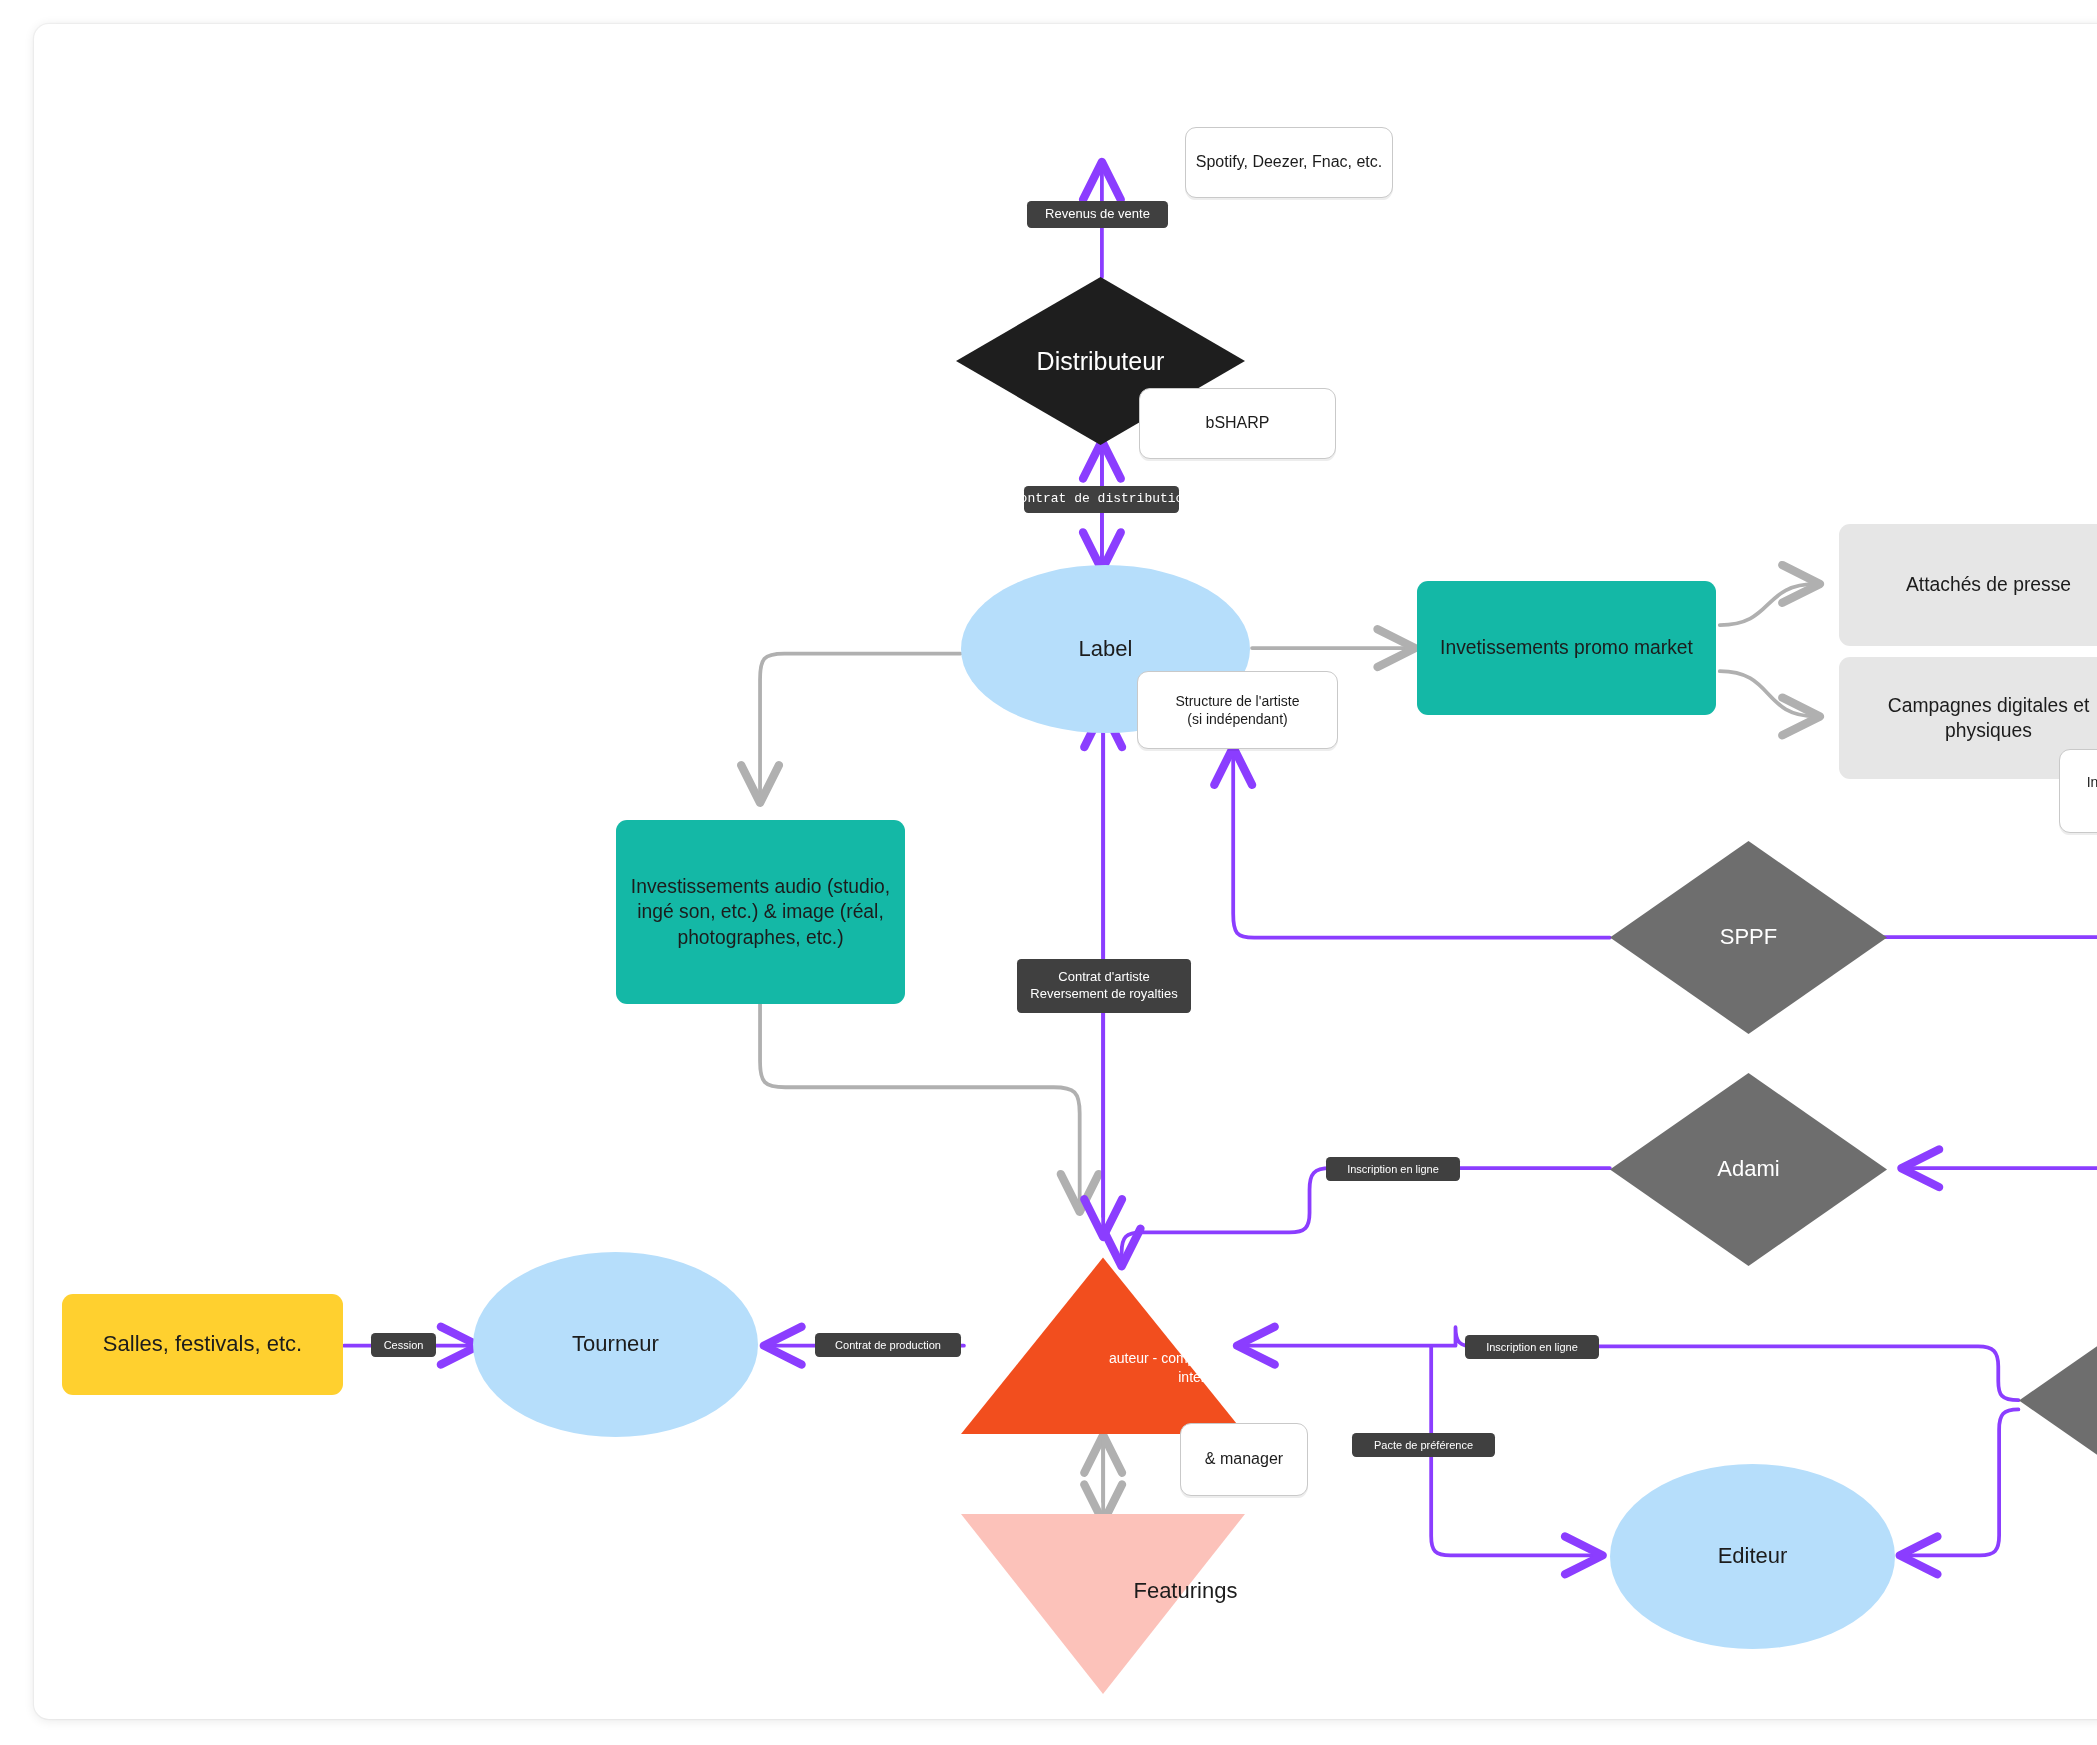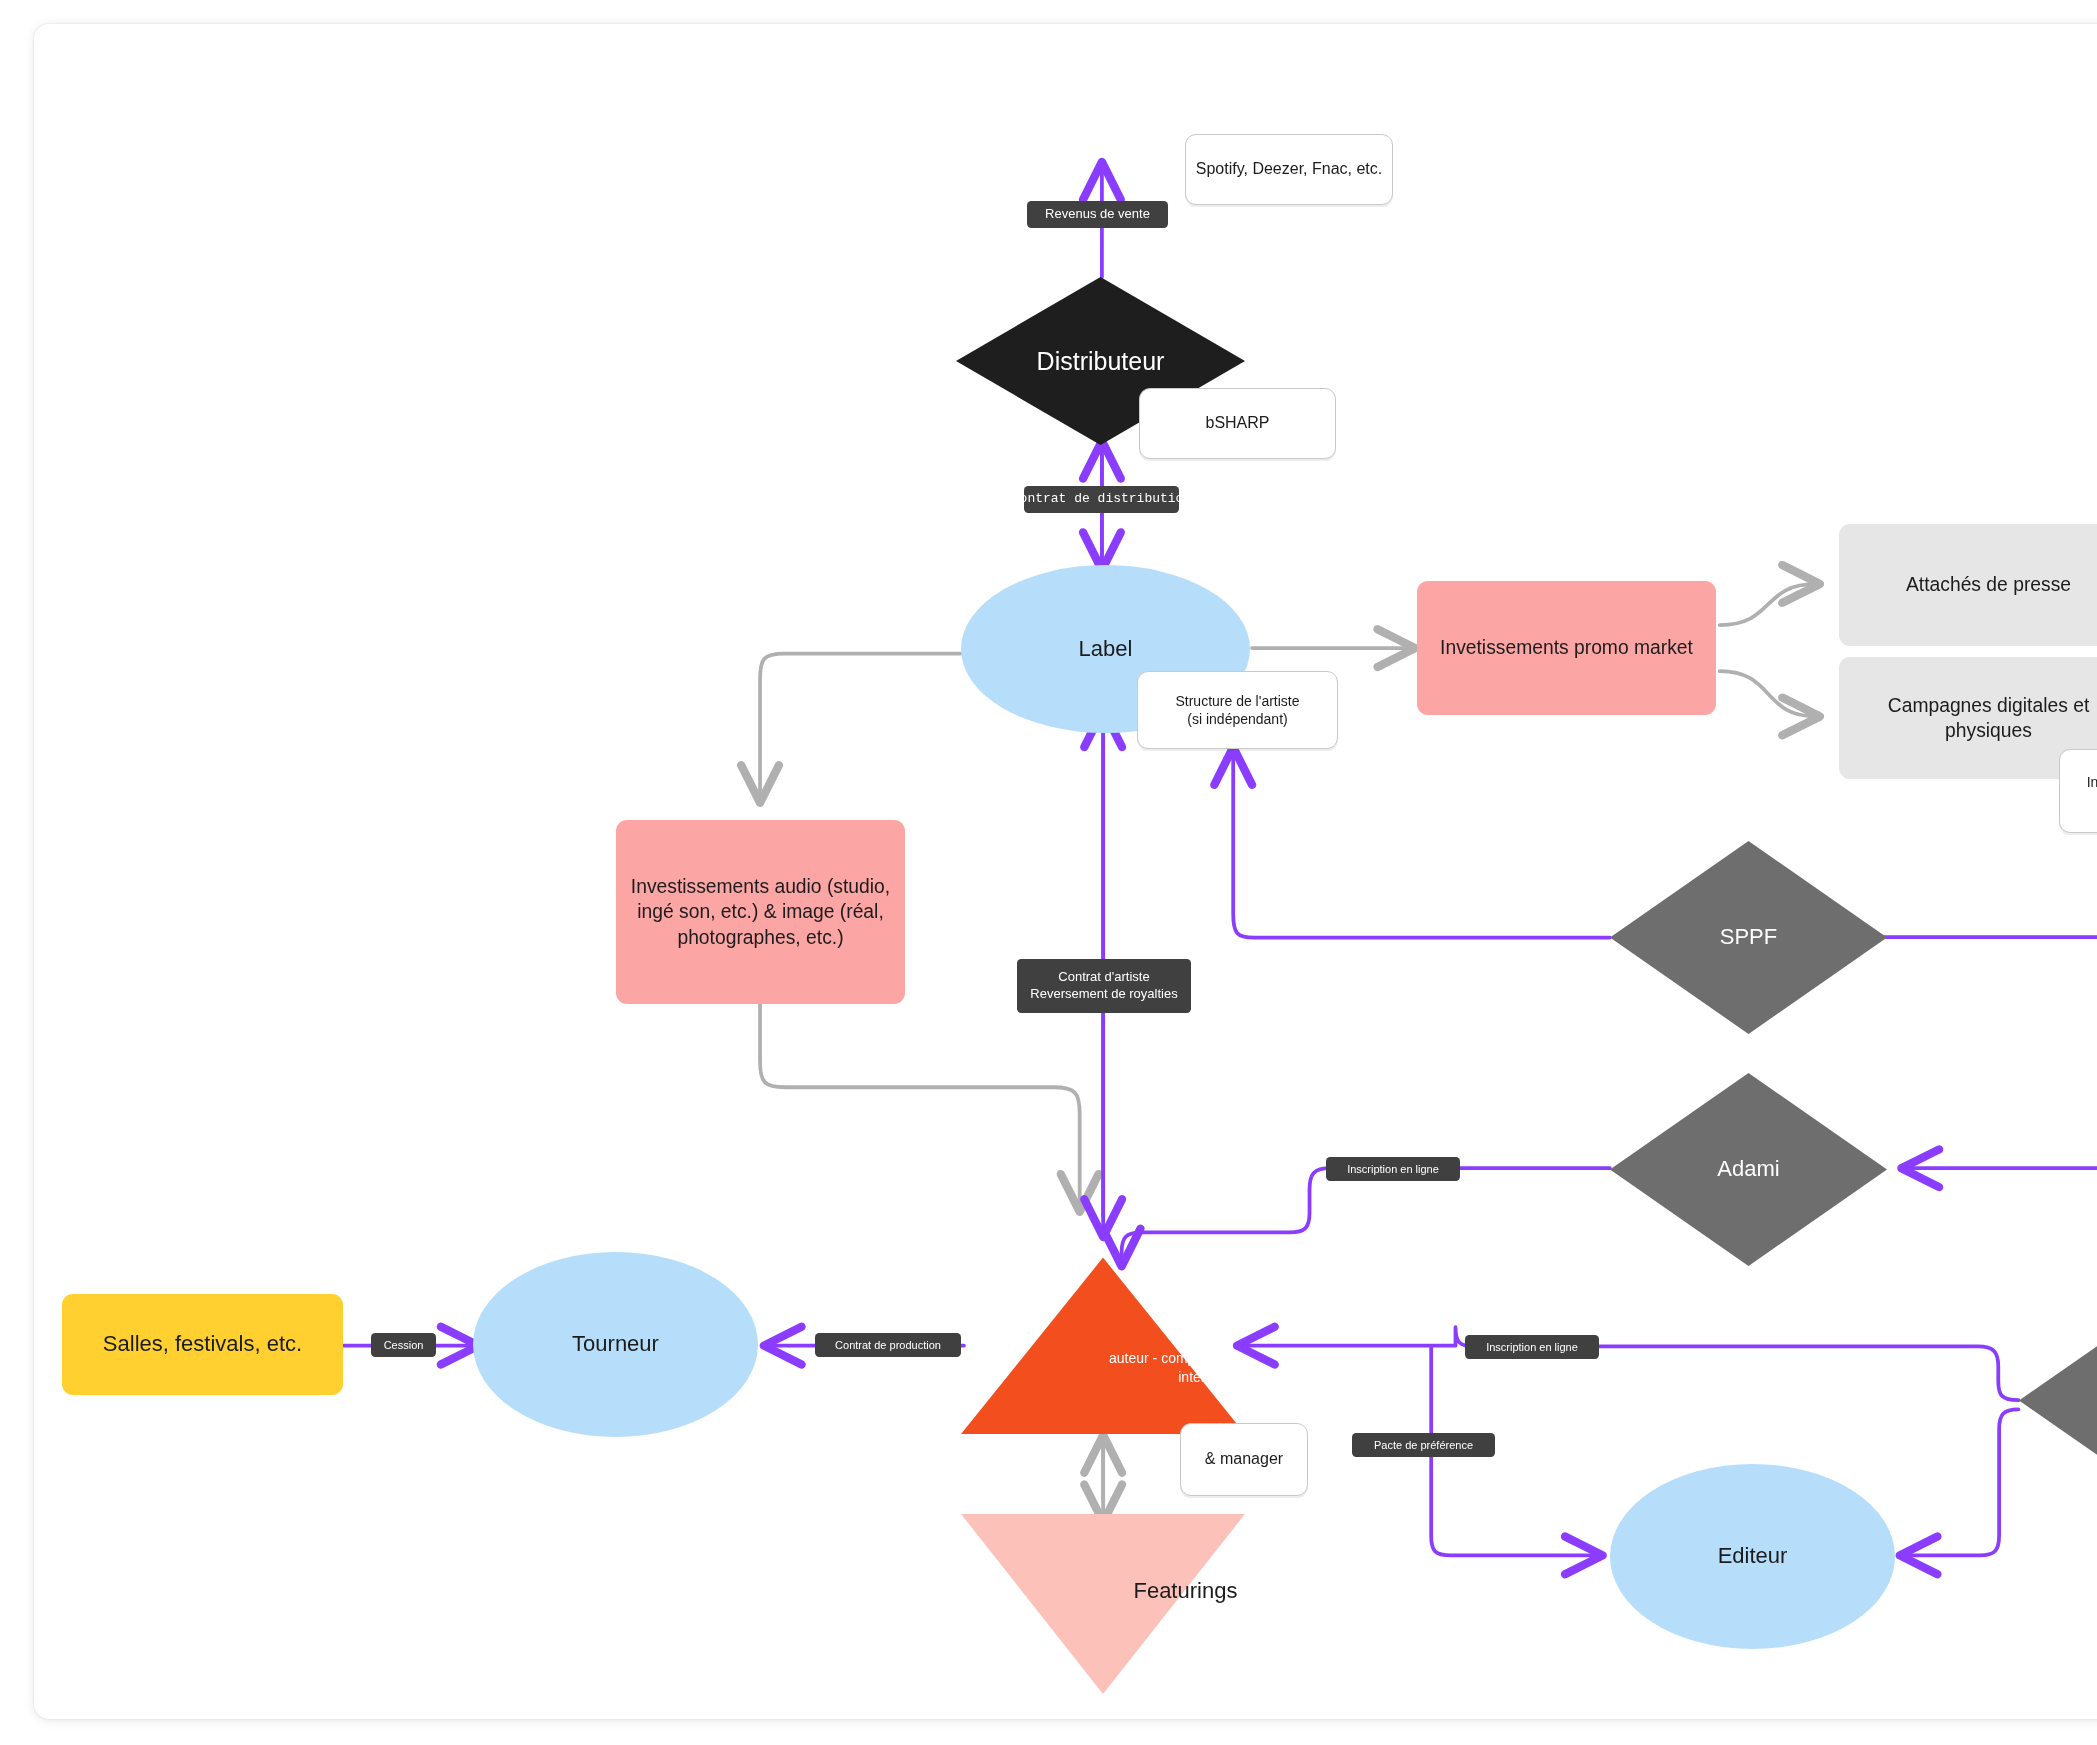--- a/index.html
+++ b/index.html
@@ -42,21 +42,21 @@
     text-align: center;
     line-height: 1.3;
   }
   .node .txt { position: relative; z-index: 2; width: 100%; padding: 0 7.6px; box-sizing: border-box; }
 
   
   .rect {
     border-radius: 11px;
   }
   .rect.yellow { background: #FFD02F; color: #1c1c1c; }
-  .rect.grey   { background: #fca5a5; color: #1c1c1c; }
+  .rect.grey   { background: #14b8a6; color: #1c1c1c; }
   .rect.lgrey  { background: #E6E6E6; color: #1c1c1c; }
   .rect.white  {
     background: #ffffff;
     color: #1c1c1c;
     border: 1.7px solid #C9C9C9;
     box-shadow: 0 2.1px 0 rgba(0,0,0,0.07);
   }
 
   
   .ellipse { border-radius: 50%; background: #B6DEFB; color: #1c1c1c; }
@@ -173,21 +173,21 @@
       <path d="M2298,3208 L1830,3208" stroke="#8B3DFF" stroke-width="9" marker-end="url(#ar-purple)"></path>
 
       <path d="M820,3208 L1132,3208" stroke="#8B3DFF" stroke-width="9" marker-end="url(#ar-purple)"></path>
 
       <path d="M2630,3580 L2630,3430" stroke="#B0B0B0" stroke-width="9" marker-end="url(#ar-grey)"></path>
       <path d="M2630,3430 L2630,3620" stroke="#B0B0B0" stroke-width="9" marker-end="url(#ar-grey)"></path>
     </g>
   </svg>
 
 
-  <div class="node rect white" style="left:1185px; top:134px; width:208px; height:71px;">
+  <div class="node rect white" style="left:1185px; top:127px; width:208px; height:71px;">
     <span class="txt t-sm">Spotify, Deezer, Fnac, etc.</span>
   </div>
 
   <div class="node diamond black" style="left:956px; top:277px; width:289px; height:168px;">
     <div class="shape"></div>
     <span class="txt t-xl">Distributeur</span>
   </div>
 
   <div class="node rect white" style="left:1139px; top:388px; width:197px; height:71px;">
     <span class="txt t-sm">bSHARP</span>

